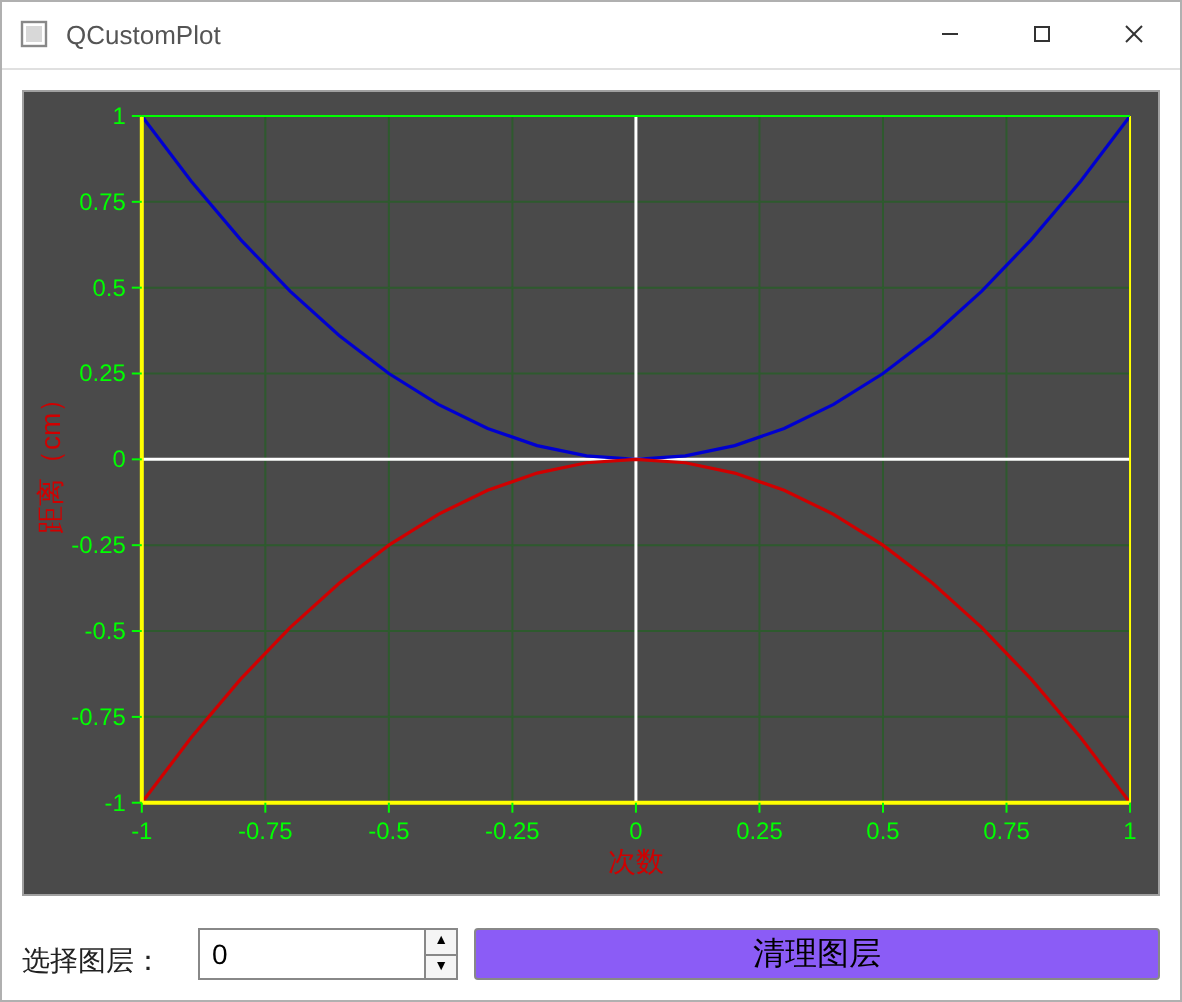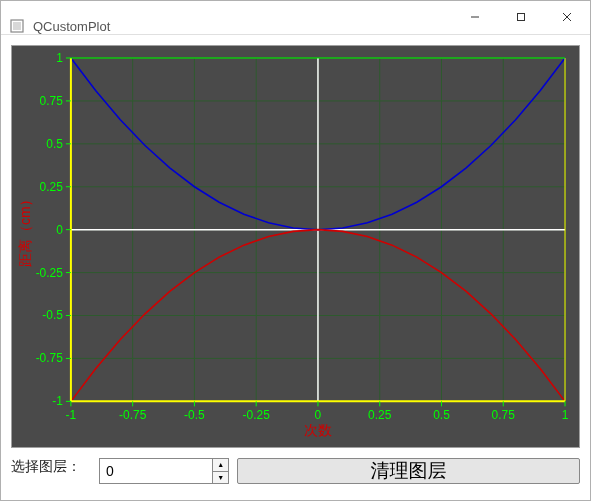--- a/index.html
+++ b/index.html
@@ -17,21 +17,21 @@
     height: 501px;
     background: #ffffff;
     border: 1px solid #b0b0b0;
     display: flex;
     flex-direction: column;
   }
   .titlebar {
     height: 36px;
     background: #ffffff;
     display: flex;
-    align-items: flex-end;
+    align-items: center;
     padding: 0 0 0 8px;
     border-bottom: 1px solid #e0e0e0;
   }
   .titlebar-icon {
     width: 16px;
     height: 16px;
     margin-right: 8px;
     display: flex;
     align-items: center;
     justify-content: center;
@@ -66,21 +66,21 @@
     position: relative;
     padding: 4px;
   }
   .plot-svg {
     width: 100%;
     height: 100%;
     display: block;
   }
   .bottom-bar {
     display: flex;
-    align-items: flex-start;
+    align-items: flex-end;
     gap: 8px;
     padding-top: 10px;
     height: 42px;
   }
   .bb-label {
     font-size: 14px;
     color: #222;
     min-width: 80px;
   }
   .spin-wrap {
@@ -112,22 +112,22 @@
     justify-content: center;
     background: #f5f5f5;
     font-size: 7px;
     line-height: 1;
   }
   .spin-btn + .spin-btn { border-top: 1px solid #888; }
   .push-btn {
     flex: 1;
     height: 26px;
     border: 1px solid #888;
-    background: #e5e5e5;
-    font-size: 19px;
+    background: #8b5cf6;
+    font-size: 16px;
     display: flex;
     align-items: center;
     justify-content: center;
     border-radius: 2px;
     cursor: pointer;
     font-family: Liberation Mono, monospace;
   }
 </style>
 </head>
 <body>

